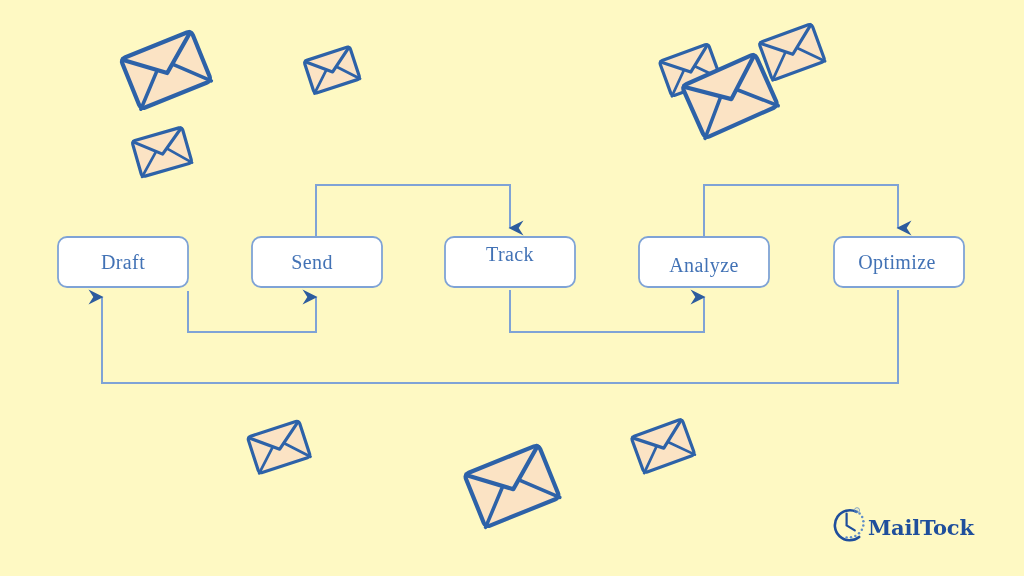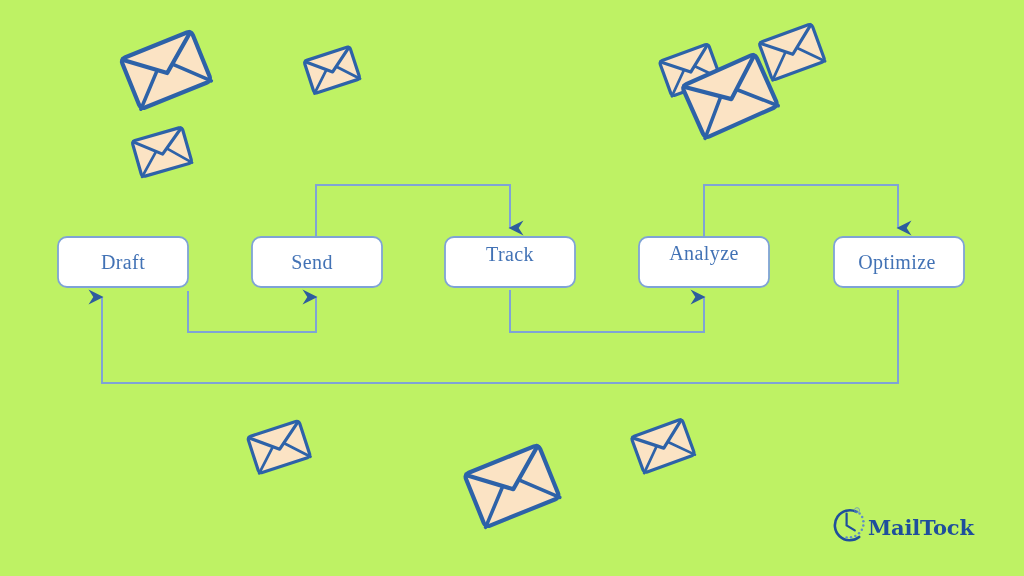--- a/index.html
+++ b/index.html
@@ -5,21 +5,21 @@
 <style>
   html, body {
     margin: 0;
     padding: 0;
     background: #f4f6fb;
   }
   #canvas {
     position: relative;
     width: 1024px;
     height: 576px;
-    background: #bef264;
+    background: #fef9c3;
     overflow: hidden;
     font-family: "Liberation Serif", "DejaVu Serif", serif;
   }
   #flow-svg, #env-svg, #logo-svg {
     position: absolute;
     top: 0; left: 0;
     width: 1024px;
     height: 576px;
   }
   #env-layer { position: absolute; top:0; left:0; width:1024px; height:576px; }
@@ -81,21 +81,21 @@
         <rect x="445" y="237" width="130" height="50" rx="9" ry="9" fill="#ffffff" stroke="#7fa3d6" stroke-width="1.8"></rect>
         <rect x="639" y="237" width="130" height="50" rx="9" ry="9" fill="#ffffff" stroke="#7fa3d6" stroke-width="1.8"></rect>
         <rect x="834" y="237" width="130" height="50" rx="9" ry="9" fill="#ffffff" stroke="#7fa3d6" stroke-width="1.8"></rect>
       </g>
   </svg>
 
   <div id="labels-layer">
       <div class="node-label" style="left: 58px; top: 237px; width: 130px; height: 50px;">Draft</div>
       <div class="node-label" style="left: 252px; top: 237px; width: 120px; height: 50px;">Send</div>
       <div class="node-label" style="left: 445px; top: 237px; width: 130px; height: 34px;">Track</div>
-      <div class="node-label" style="left: 639px; top: 225px; width: 130px; height: 56px;">Analyze</div>
+      <div class="node-label" style="left: 639px; top: 237px; width: 130px; height: 56px;">Analyze</div>
       <div class="node-label" style="left: 832px; top: 237px; width: 130px; height: 50px;">Optimize</div>
     </div>
 
   <div id="env-layer">
     <svg id="env-svg" viewBox="0 0 1024 576" xmlns="http://www.w3.org/2000/svg">
         <g transform="translate(166,70) rotate(-22) translate(-38,-27)">
           <rect x="0" y="0" width="76" height="54" rx="4.56" fill="#fbe3c4" stroke="#2d62a8" stroke-width="4.2"></rect>
           <path d="M 0 0 L 38 30.240000000000002 L 76 0" fill="none" stroke="#2d62a8" stroke-width="4.2" stroke-linejoin="round"></path>
           <path d="M 0 54 L 28.88 24.84 M 76 54 L 47.12 24.84" fill="none" stroke="#2d62a8" stroke-width="3.57" stroke-linecap="round"></path>
         </g>

